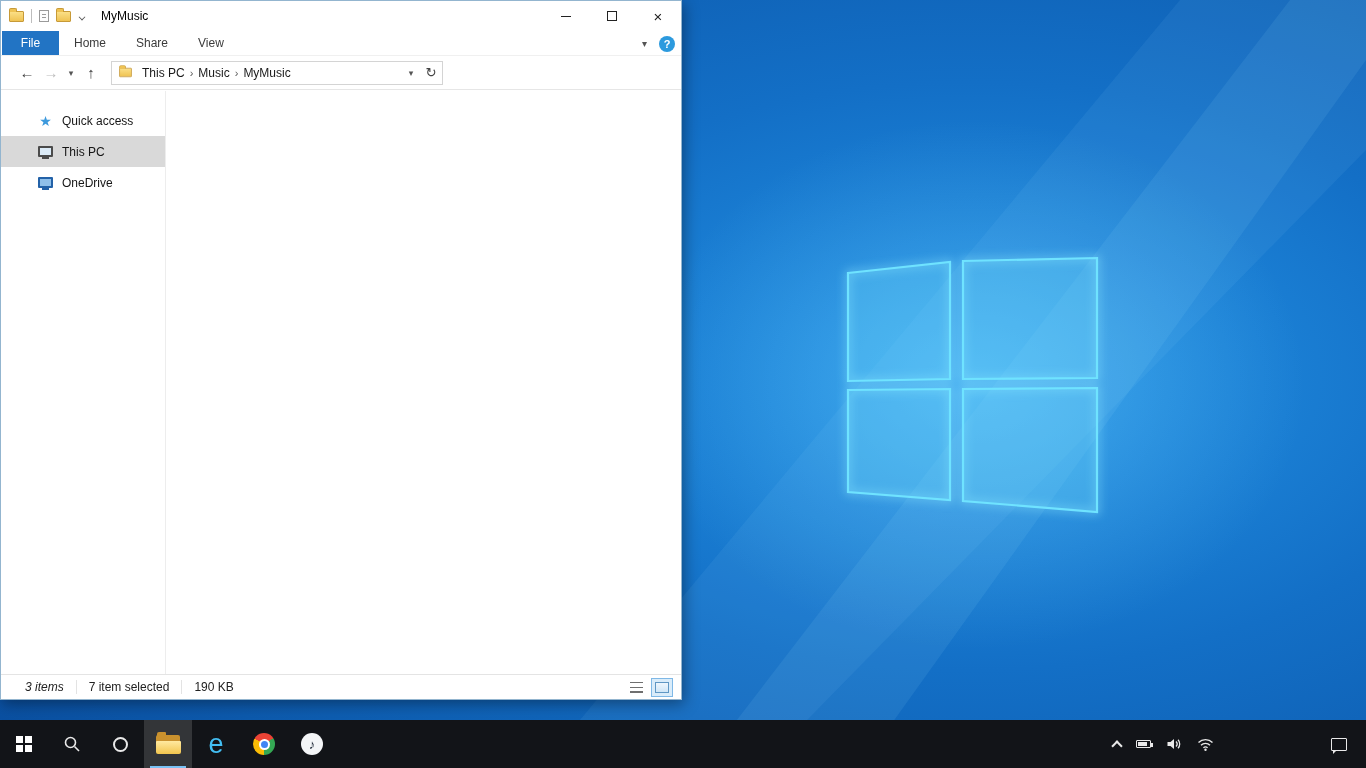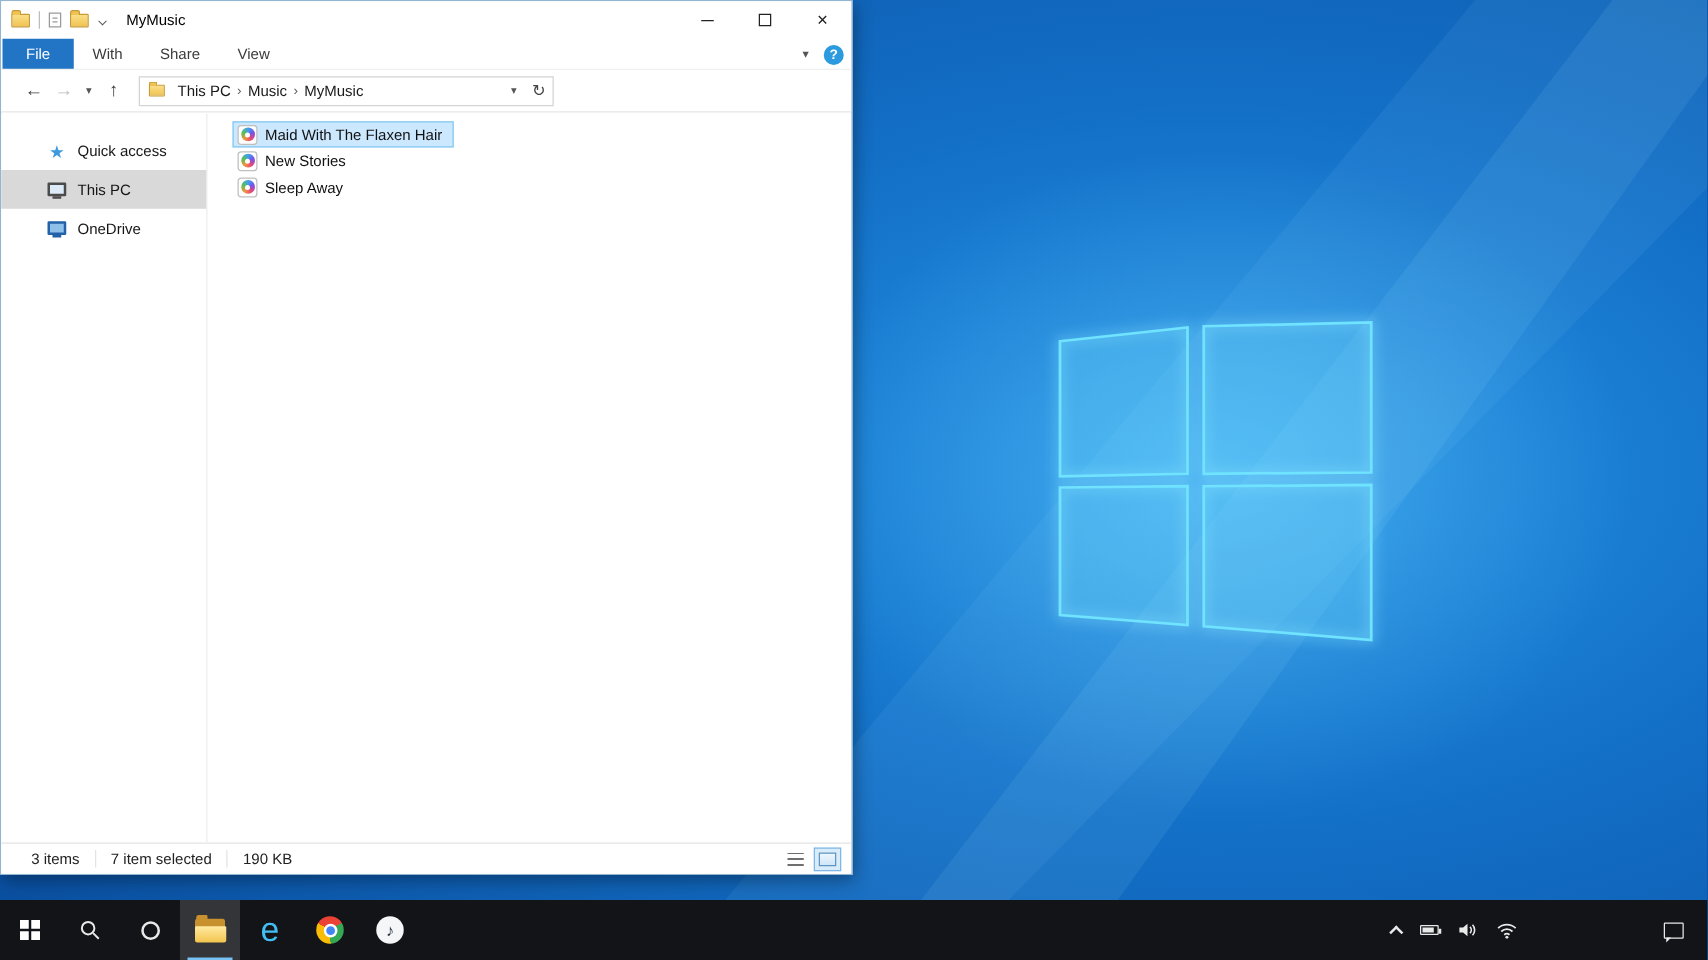--- a/index.html
+++ b/index.html
@@ -76,21 +76,21 @@
   .file-row { display:flex; align-items:center; height:21px; width:fit-content; padding:0 8px 0 3px; border:1px solid transparent; }
   .file-row.selected { background:#cce8ff; border-color:#84c8f0; }
   .music-ico { width:16px; height:16px; border-radius:3px; background:#fff; border:1px solid #bfbfbf; display:flex; align-items:center; justify-content:center; margin-right:6px; flex:0 0 16px; }
   .music-ico .ring { width:11px; height:11px; border-radius:50%; background:conic-gradient(#3f9ff0,#7a52e8,#e8447a,#f0953a,#58c054,#3f9ff0); display:flex; align-items:center; justify-content:center; }
   .music-ico .ring::after { content:""; width:4px; height:4px; background:#fff; border-radius:50%; }
   .file-name { font-size:12px; color:#111; white-space:nowrap; }
 
   
   .statusbar { position:absolute; left:0; right:0; bottom:0; height:25px; border-top:1px solid #e4e4e4; display:flex; align-items:center; background:#fff; }
   .status-text { color:#222; font-size:12px; }
-  .st-items { margin-left:24px; }
+  .st-items { margin-left:24px;font-style:italic; }
   .st-sep { width:1px; height:14px; background:#e3e3e3; margin:0 12px; }
   .view-btns { margin-left:auto; margin-right:8px; display:flex; gap:4px; }
   .view-btn { width:22px; height:19px; display:flex; align-items:center; justify-content:center; border:1px solid transparent; }
   .view-btn.active { background:#d9ecfa; border-color:#7fb8e6; }
   .v-details { width:13px; height:11px; background:repeating-linear-gradient(#6f6f6f 0 1.5px, transparent 1.5px 4.6px); }
   .v-thumb { width:14px; height:11px; border:1px solid #5f97c4; background:linear-gradient(#eef6fd,#cfe6f7); }
 
   
   .taskbar { position:absolute; left:0; right:0; bottom:0; height:48px; background:#121418; display:flex; align-items:stretch; z-index:50; }
   .tb-btn { width:48px; display:flex; align-items:center; justify-content:center; position:relative; }
@@ -180,21 +180,21 @@
             <span class="max-glyph"></span>
           </div>
         <div class="win-btn">
             <span class="close-glyph">×</span>
           </div>
       </div>
     </div>
 
     <div class="tabsrow">
       <div class="tab-file">File</div>
-      <div class="tab">With</div>
+      <div class="tab">Home</div>
       <div class="tab">Share</div>
       <div class="tab">View</div>
       <div class="ribbon-right">
         <span class="ribbon-chev">▾</span>
         <span class="help-btn">?</span>
       </div>
     </div>
 
     <div class="addrrow">
       <span class="nav-btn">←</span>
@@ -231,40 +231,20 @@
           <span>This PC</span>
         </div>
         <div class="nav-item">
           <span class="nav-ico">
               <span class="net-ico"></span>
             </span>
           <span>OneDrive</span>
         </div>
       </div>
 
-      <div class="filepane">
-        <div class="file-row selected">
-          <span class="music-ico">
-              <span class="ring"></span>
-            </span>
-          <span class="file-name">Maid With The Flaxen Hair</span>
-        </div>
-        <div class="file-row">
-          <span class="music-ico">
-              <span class="ring"></span>
-            </span>
-          <span class="file-name">New Stories</span>
-        </div>
-        <div class="file-row">
-          <span class="music-ico">
-              <span class="ring"></span>
-            </span>
-          <span class="file-name">Sleep Away</span>
-        </div>
-      </div>
     </div>
 
     <div class="statusbar">
       <span class="status-text st-items">3 items</span>
       <span class="st-sep"></span>
       <span class="status-text">7 item selected</span>
       <span class="st-sep"></span>
       <span class="status-text">190 KB</span>
       <div class="view-btns">
         <div class="view-btn">

